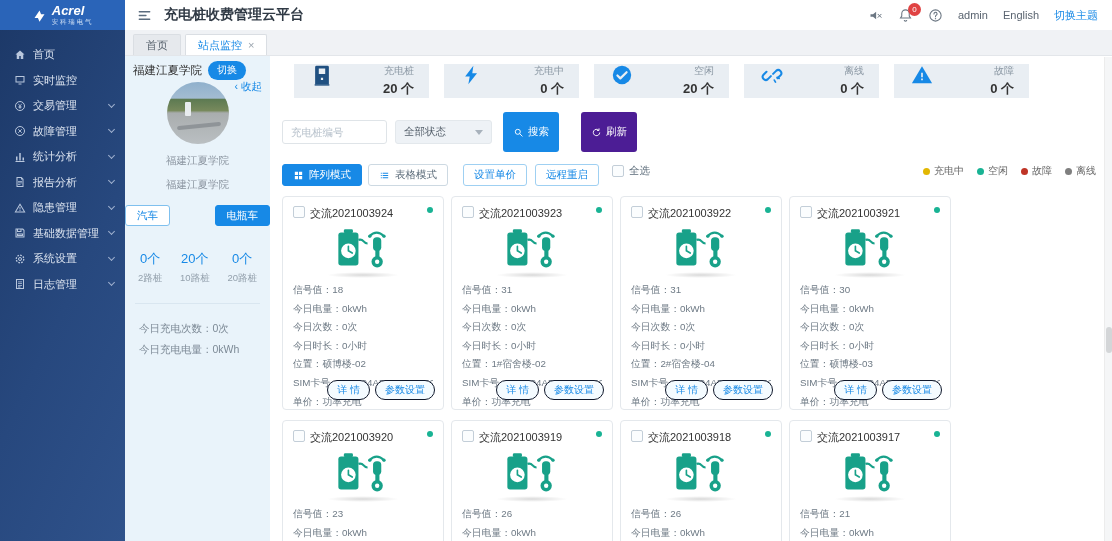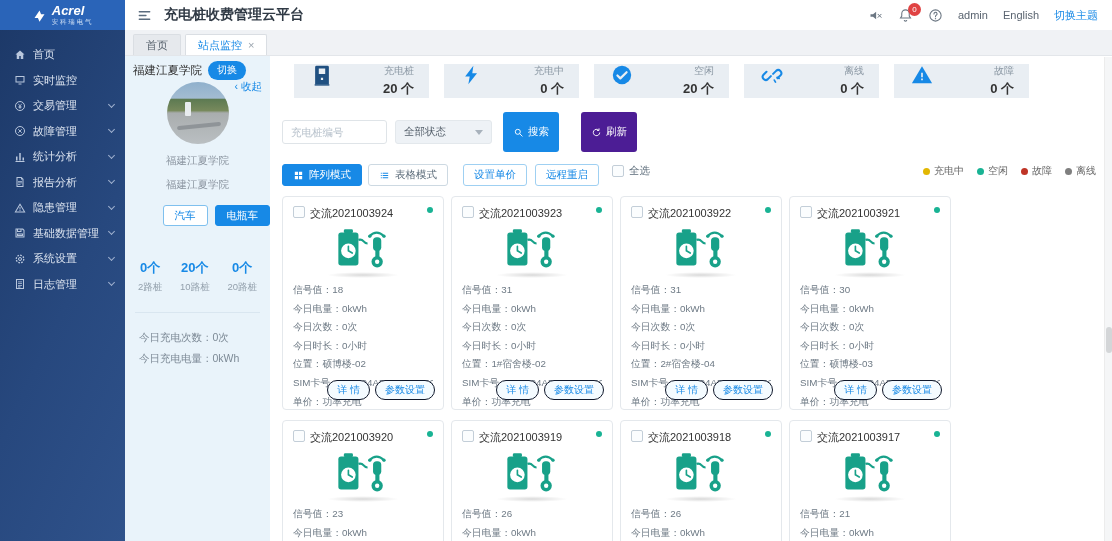--- a/index.html
+++ b/index.html
@@ -43,26 +43,26 @@
   .site-panel { flex:0 0 145px; background:#e9f3fa; position:relative; padding-top:4px; }
   .sp-head { height:20px; display:flex; align-items:center; gap:6px; padding:0 8px; }
   .sp-name { font-size:11.5px; color:#333; }
   .sp-switch { background:#1789e6; color:#fff; font-size:10px; padding:2.5px 9px; border-radius:10px; cursor:pointer; }
   .sp-collapse { position:absolute; top:24px; right:8px; color:#1789e6; font-size:10.5px; cursor:pointer; }
   .sp-photo { width:62px; height:62px; border-radius:50%; margin:2px auto 0; position:relative; overflow:hidden;
     background:linear-gradient(180deg,#8fb0cc 0%,#a3bcd2 26%,#5d7a52 28%,#77895c 46%,#a9adae 50%,#babfc2 100%); }
   .sp-photo::before { content:""; position:absolute; left:18px; top:20px; width:6px; height:14px; background:#e8ecef; border-radius:1px; }
   .sp-photo::after { content:""; position:absolute; left:10px; top:42px; width:44px; height:4px; background:#8f9498; border-radius:2px; transform:rotate(-6deg); }
   .sp-cap { font-size:10.5px; color:#8b95a0; text-align:center; margin-top:10px; }
-  .veh { display:flex; justify-content:flex-end; gap:7px; margin-top:13px; }
+  .veh { display:flex; justify-content:space-between; gap:7px; margin-top:13px; }
   .veh-btn { height:21px; padding:0 11px; font-size:10.5px; border-radius:3px; border:1px solid #7fc0ee; color:#1789e6; background:#fff; display:flex; align-items:center; cursor:pointer; }
   .veh-btn.active { background:#1789e6; color:#fff; border-color:#1789e6; }
   .pile-stats { display:flex; justify-content:space-between; padding:0 13px; margin-top:24px; }
   .ps-col { text-align:center; }
-  .ps-val { color:#1789e6; font-weight:bold; font-size:13px;margin-top:9px; }
+  .ps-val { color:#1789e6; font-weight:normal; font-size:13px; }
   .ps-lbl { color:#93a0ac; font-size:9.5px; margin-top:4px; }
   .sp-divider { height:1px; background:#d9e6f0; margin:18px 10px 0; }
   .daily { padding:14px 0 0 14px; }
   .daily-line { font-size:10.5px; color:#7d8a96; line-height:21px; white-space:nowrap; }
 
   
   .main { flex:1; background:#fff; padding:8px 0 0 12px; min-width:0; }
   .summary { display:flex; gap:3px; }
   .sum-card { width:135px; height:34px; background:#e9eef3; display:flex; padding:0 15px 0 17px; flex:none;margin-left:12px; }
   .sum-ic { width:22px; height:22px; color:#1789e6; flex:none; }

